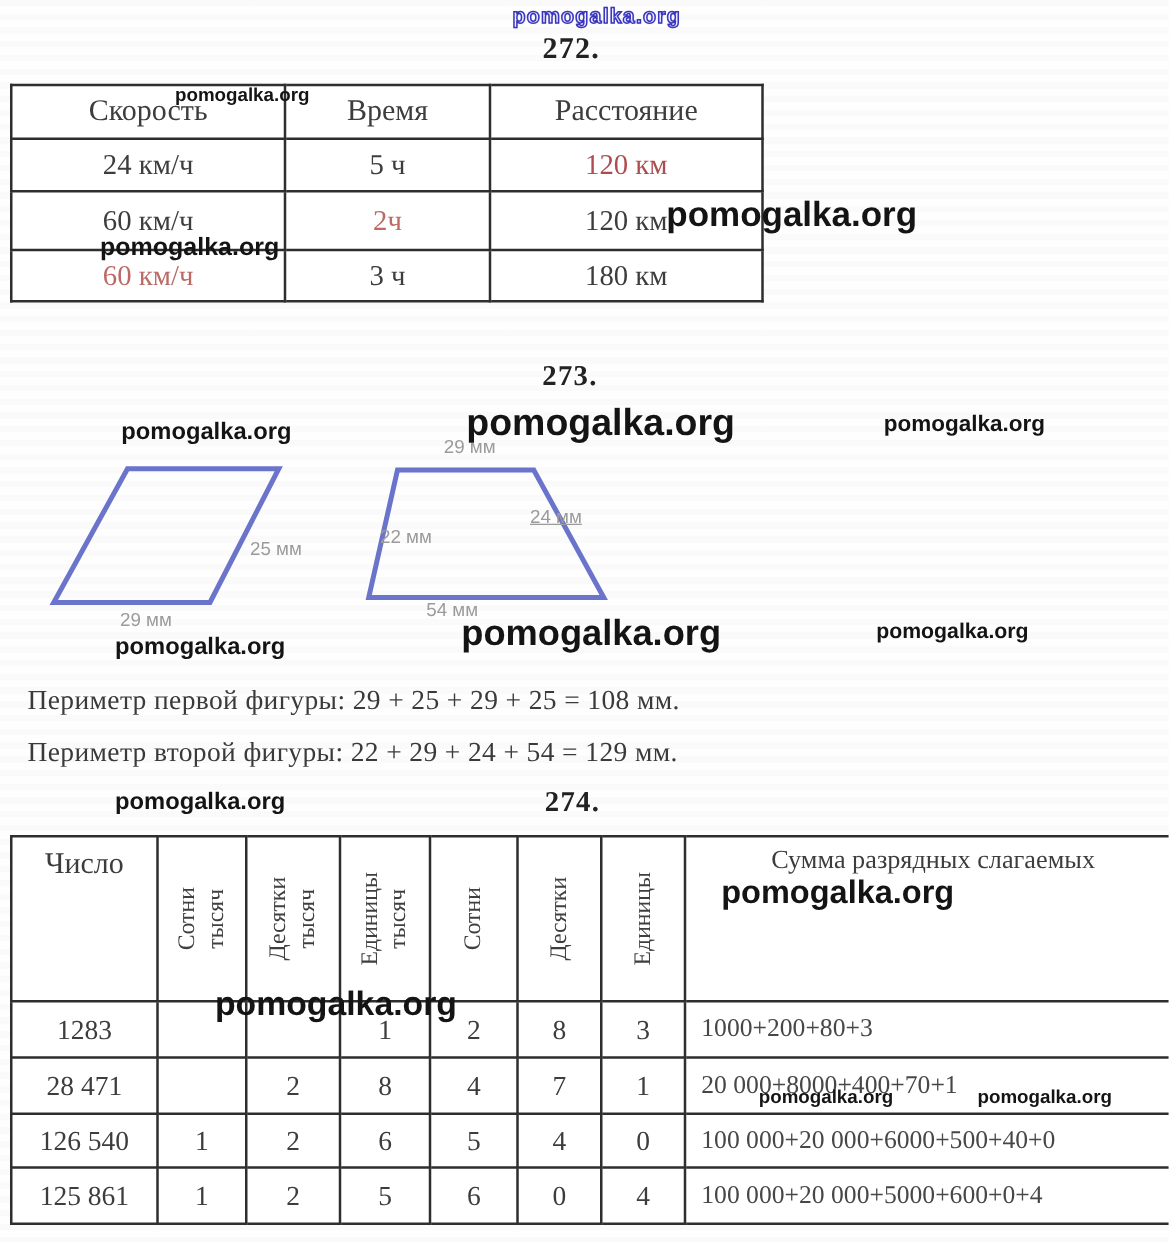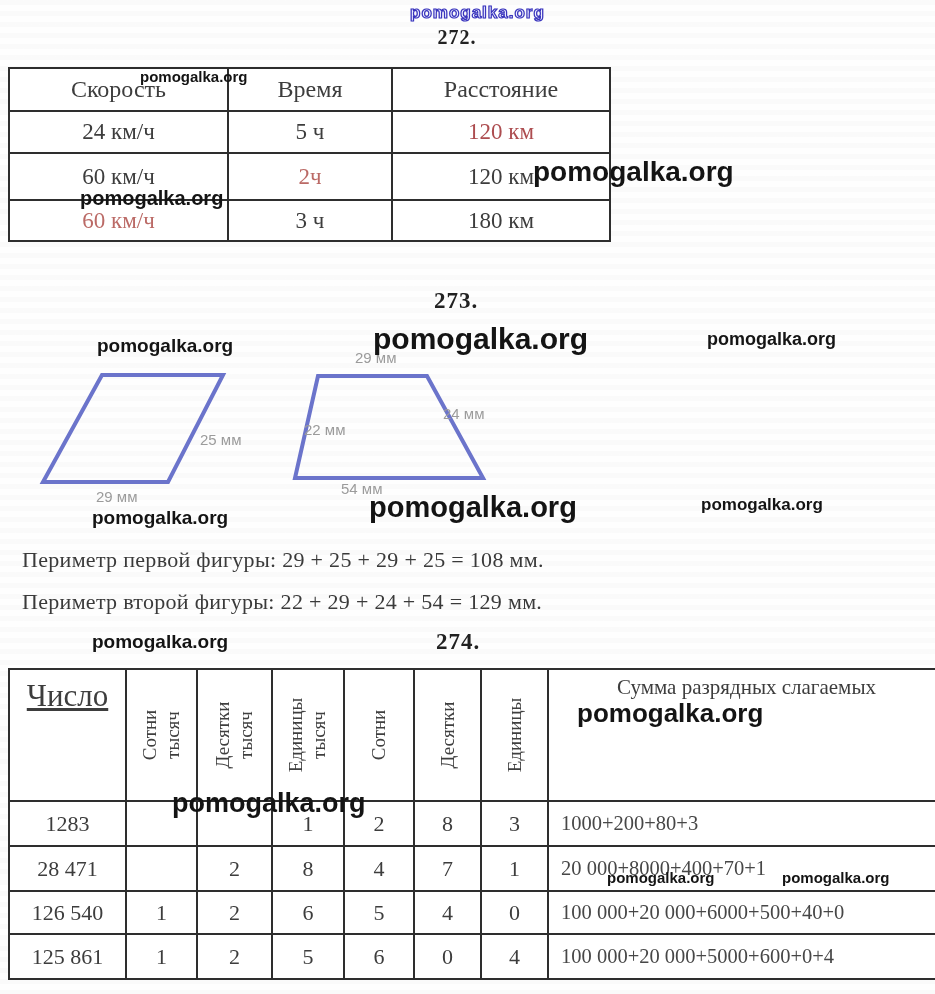--- a/index.html
+++ b/index.html
@@ -16,21 +16,21 @@
   }
   .wm-blue{
     position:absolute;font-family:"Liberation Sans","DejaVu Sans",sans-serif;
     font-weight:800;font-size:17px;letter-spacing:1px;line-height:1;
     color:#eef0ff;-webkit-text-stroke:1.2px var(--wm_blue,#3a35bd);
     text-shadow:0 0 1px var(--wm_blue,#3a35bd);white-space:nowrap;
   }
   
   .pnum{
     position:absolute;transform:translateX(-50%);
-    font-weight:700;font-size:20px;color:#222;letter-spacing:1px;
+    font-weight:700;font-size:24px;color:#222;letter-spacing:1px;
   }
   
   table{border-collapse:collapse;table-layout:fixed;background:#fff;}
   td{border:2px solid #2e2e2e;text-align:center;vertical-align:middle;
      font-size:22px;color:#3d3d3d;padding:0;overflow:hidden;}
   
   #t272{position:absolute;left:8px;top:67px;width:595px;height:173px;}
   #t272 td{font-size:23px;}
   #t272 tr:nth-child(1){height:43px;}
   #t272 tr:nth-child(2){height:42px;}
@@ -48,21 +48,21 @@
     position:absolute;left:22px;font-size:22px;color:#3a3a3a;white-space:nowrap;
     letter-spacing:0.3px;
   }
   
   #t274{position:absolute;left:8px;top:668px;width:920px;height:310px;}
   #t274 tr:nth-child(1){height:132px;}
   #t274 tr:nth-child(2){height:45px;}
   #t274 tr:nth-child(3){height:45px;}
   #t274 tr:nth-child(4){height:43px;}
   #t274 tr:nth-child(5){height:45px;}
-  .th-num{vertical-align:top;text-align:center;padding-top:8px;font-size:31px;text-decoration:underline;}
+  .th-num{vertical-align:top;text-align:center;padding-top:8px;font-size:24px;}
   .th-sum{vertical-align:top;text-align:center;padding-top:5px;font-size:21px;}
   .vwrap{position:relative;height:128px;width:100%;}
   .vtext{
     position:absolute;top:50%;left:50%;
     transform:translate(-50%,-50%) rotate(-90deg);
     white-space:pre;font-size:19px;line-height:1.2;text-align:center;color:#3f3f3f;
   }
   .cell-sum{text-align:left;padding-left:12px;font-size:20.5px;color:#474747;}
 </style>
 </head>
@@ -111,21 +111,21 @@
 
   <svg id="figsvg" width="620" height="180" viewBox="0 340 620 180">
     <polygon points="102,375 223,375 168,482 43,482" fill="none" stroke="#6b74cb" stroke-width="4"></polygon>
     <polygon points="318,376 427,376 483,478 295,478" fill="none" stroke="#6b74cb" stroke-width="4"></polygon>
   </svg>
 
   <div class="dim" style="left:200px;top:432px;">25 мм</div>
   <div class="dim" style="left:96px;top:489px;">29 мм</div>
   <div class="dim" style="left:355px;top:350px;">29 мм</div>
   <div class="dim" style="left:304px;top:422px;">22 мм</div>
-  <div class="dim" style="left:443px;top:406px;">24 мм</div>
+  <div class="dim" style="left:424px;top:406px;text-decoration:underline;">24 мм</div>
   <div class="dim" style="left:341px;top:481px;">54 мм</div>
 
   <div class="wm" style="left:92px;top:508px;font-size:19px;">pomogalka.org</div>
   <div class="wm" style="left:369px;top:493px;font-size:29px;">pomogalka.org</div>
   <div class="wm" style="left:701px;top:496px;font-size:17px;">pomogalka.org</div>
 
   <div class="ptext" style="top:547px;">Периметр первой фигуры: 29 + 25 + 29 + 25 = 108 мм.</div>
   <div class="ptext" style="top:589px;">Периметр второй фигуры: 22 + 29 + 24 + 54 = 129 мм.</div>
 
   <div class="wm" style="left:92px;top:632px;font-size:19px;">pomogalka.org</div>

